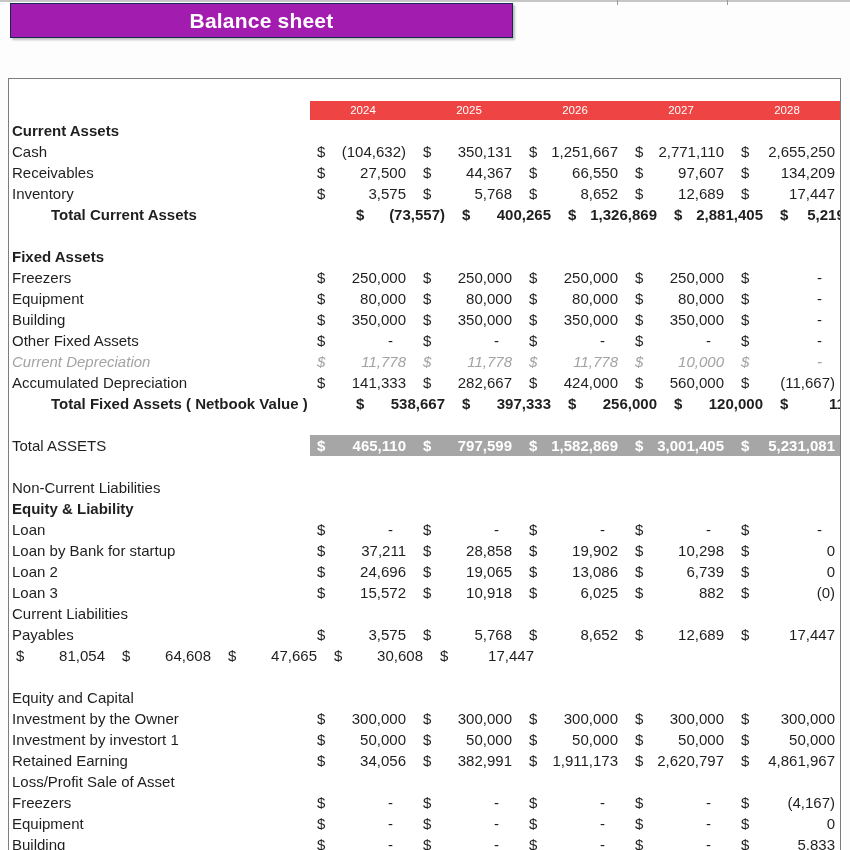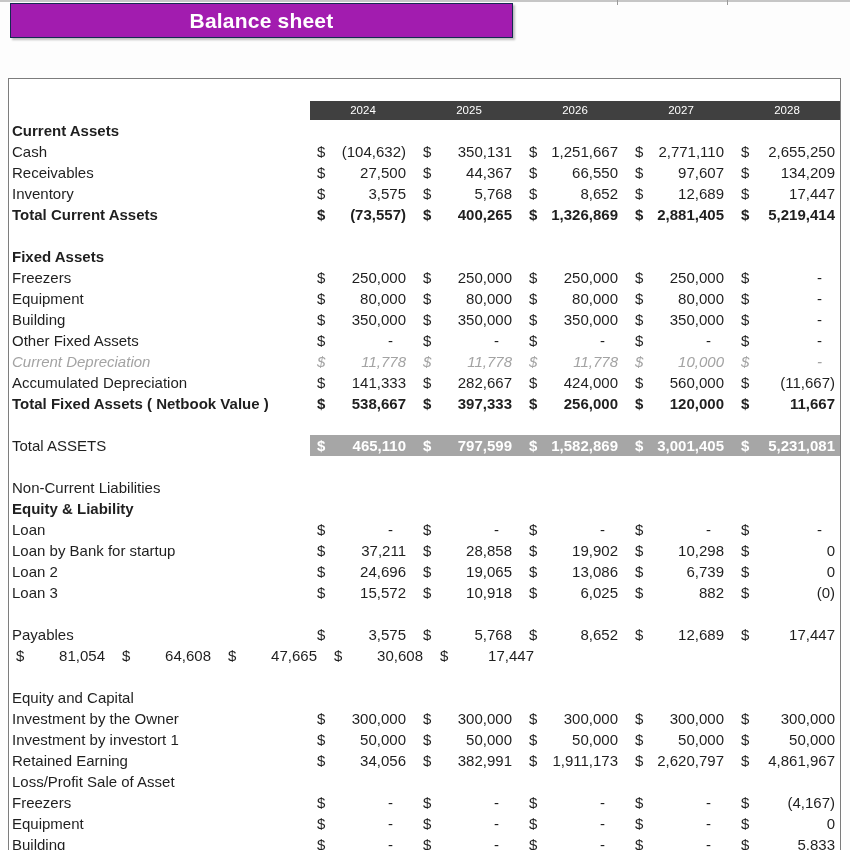--- a/index.html
+++ b/index.html
@@ -26,37 +26,37 @@
     color:#ffffff; font-size:21px; font-weight:700; letter-spacing:.2px;
   }
 
   
   .sheet {
     position:absolute; left:8px; top:78px; width:833px; height:790px;
     border:1px solid #7c7c7c; background:#ffffff; overflow:hidden;
   }
   .yearbar {
     margin-top:22px; margin-left:301px; width:530px; height:19px;
-    background:#404040;
+    background:#ef4444;
     display:grid; grid-template-columns:repeat(5,106px);
   }
   .yearbar .year {
     color:#ffffff; font-size:11.5px; text-align:center; line-height:19px;
   }
   .rows { width:831px; }
   .row { display:grid; grid-template-columns:301px 530px; height:21px; align-items:center; font-size:15px; }
   .lbl { padding-left:3px; white-space:nowrap; overflow:hidden; }
   .vals { display:grid; grid-template-columns:repeat(5,106px); height:21px; align-items:center; }
   .cell { display:flex; justify-content:space-between; align-items:center; padding:0 10px 0 7px; height:21px; }
   .cell:last-child { padding-right:5px; }
   .num { text-align:right; }
   .num.dash { margin-right:13px; }
 
   .row.section .lbl { font-weight:700; }
-  .row.total  { font-weight:700; }
+  .row.total  { font-weight:700;margin-left:39px; }
   .row.muted  { color:#a3a3a3; font-style:italic; }
   .row.subheader .u { border-bottom:1px solid #2a2a2a; padding-right:6px; }
   .row.band .vals { background:#a6a6a6; color:#ffffff; font-weight:600; }
 </style>
 </head>
 <body>
 
 <div class="topline"></div>
 <div class="toptick" style="left:617px;"></div>
 <div class="toptick" style="left:727px;"></div>
@@ -496,20 +496,21 @@
             <span class="cur">$</span>
             <span class="num">882</span>
           </div>
           <div class="cell">
             <span class="cur">$</span>
             <span class="num">(0)</span>
           </div>
         </div>
       </div>
       <div class="row subheader">
+        <div class="lbl"><span class="u">Current Liabilities</span></div>
         <div class="vals"></div>
       </div>
       <div class="row data">
         <div class="lbl">Payables</div>
         <div class="vals">
           <div class="cell">
             <span class="cur">$</span>
             <span class="num">3,575</span>
           </div>
           <div class="cell">

